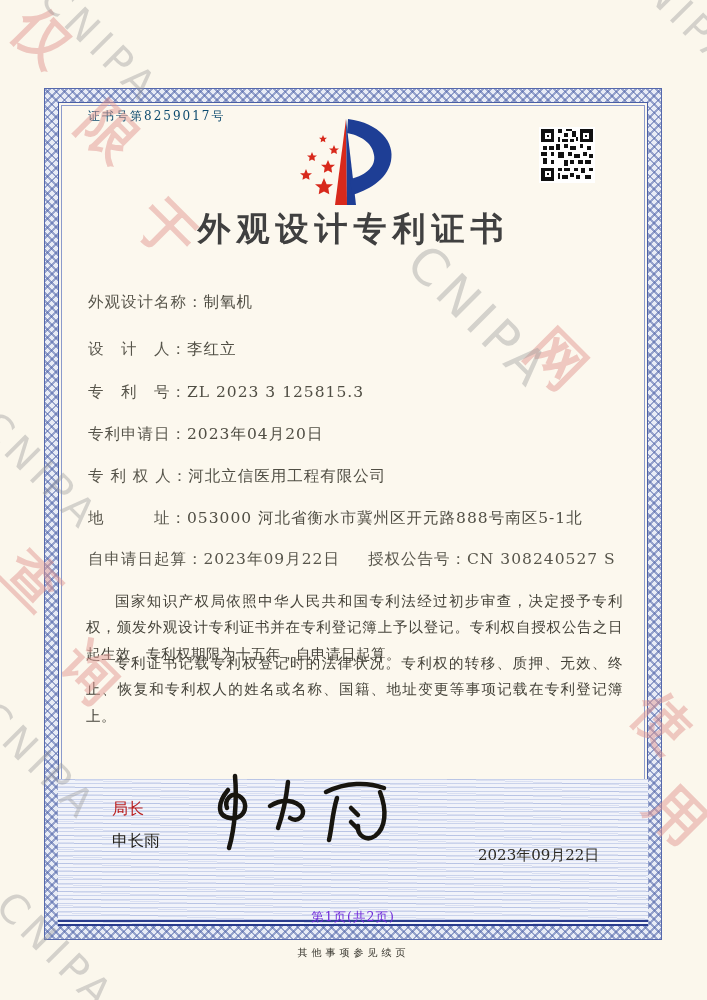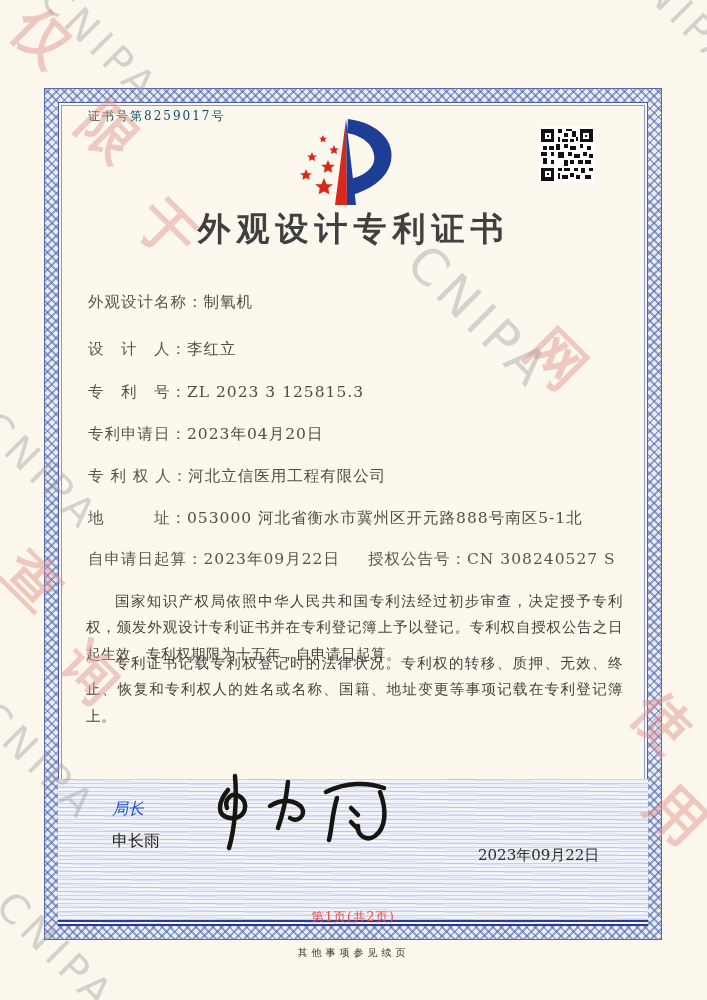--- a/index.html
+++ b/index.html
@@ -44,28 +44,28 @@
   .field{position:absolute; left:88px; font-size:15.5px; color:#57554b; letter-spacing:1px; white-space:nowrap;}
   .field .val{color:#504e44;}
   .f0{top:292px}.f1{top:339px}.f2{top:382px}.f3{top:424px}.f4{top:466px}.f5{top:508px}
   .grant-left{position:absolute; left:88px; top:549px; font-size:15.5px; color:#57554b; letter-spacing:1px;}
   .grant-right{position:absolute; left:368px; top:549px; font-size:15.5px; color:#57554b; letter-spacing:1px;}
   .para{
     position:absolute; left:86px; width:537px; font-size:14.5px; line-height:1.82;
     color:#45433a; text-indent:2em; text-align:justify; letter-spacing:.5px;
   }
   .p0{top:588px}.p1{top:650px}
-  .sig-title{position:absolute; left:112px; top:799px; font-size:16px; color:#1d4ed8;
-    font-family:"DejaVu Sans","Liberation Sans",sans-serif;font-style:italic;}
+  .sig-title{position:absolute; left:112px; top:799px; font-size:16px; color:#b91c1c;
+    font-family:"DejaVu Sans","Liberation Sans",sans-serif;}
   .sig-name{position:absolute; left:112px; top:831px; font-size:16px; color:#24221c;
     font-family:"DejaVu Sans","Liberation Sans",sans-serif;}
   .sig-svg{position:absolute; left:200px; top:770px;}
   .sig-date{position:absolute; left:478px; top:846px; font-size:15px; color:#2c2a24;}
   .page-info{position:absolute; left:58px; top:909px; width:590px; text-align:center;
-    font-size:12.5px; color:#ef4444; letter-spacing:1px;}
+    font-size:12.5px; color:#6d28d9; letter-spacing:1px;}
   .note{position:absolute; left:0; top:946px; width:100%; text-align:center;
     font-size:10px; letter-spacing:4px; color:#35332b;}
   
   .logo{position:absolute; left:292px; top:115px;}
   .qr{position:absolute; left:539px; top:127px;}
   
   .wm{position:absolute; z-index:5; pointer-events:none; transform:rotate(45deg); white-space:nowrap;}
   .wm-pink{font-size:56px; color:rgba(226,152,146,.50); font-weight:bold;}
   .wm-gray{font-size:40px; color:rgba(158,158,158,.42); letter-spacing:6px;
     font-family:"DejaVu Sans","Liberation Sans",sans-serif;}

